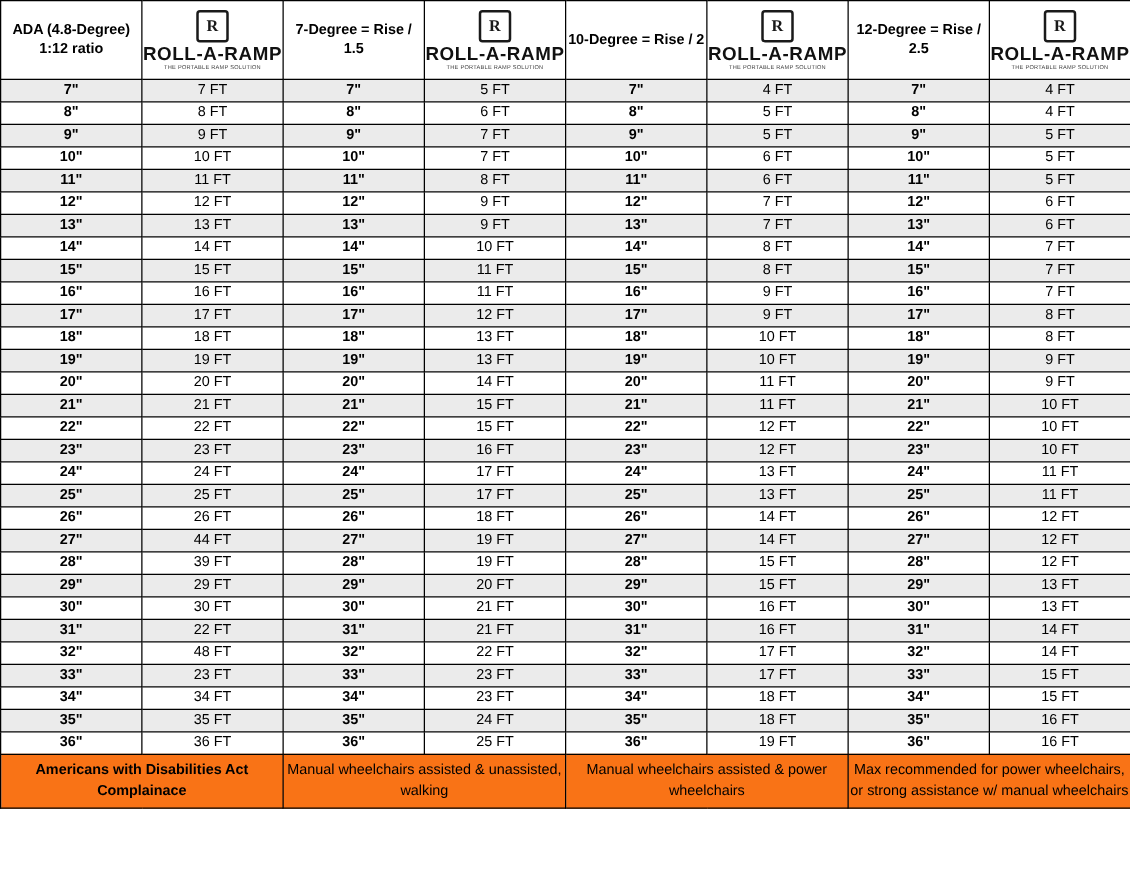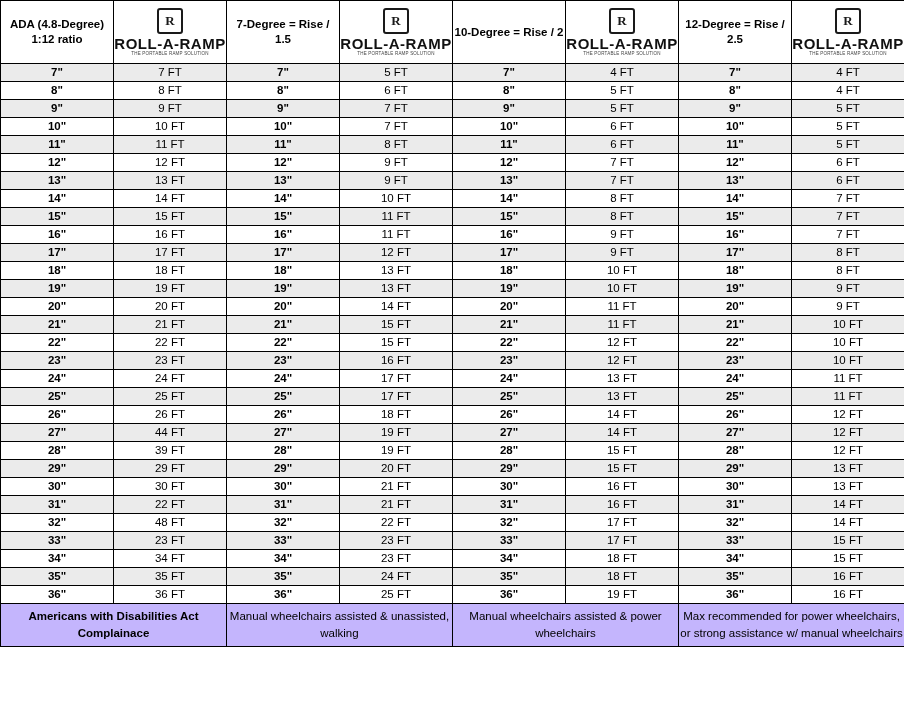--- a/index.html
+++ b/index.html
@@ -101,21 +101,21 @@
   }
   tr.data-row.odd td.rise { background: #ebebeb; }
   tr.data-row.odd td.len  { background: #ebebeb; }
   tr.data-row.even td.rise { background: #ffffff; }
   tr.data-row.even td.len  { background: #ffffff; }
   td.rise { font-weight: bold; }
   td.len  { font-weight: normal; }
 
   
   .footer-cell {
-    background: #c4b5fd;
+    background: #f97316;
     font-weight: bold;
     font-size: 12px;
     line-height: 1.45;
     padding: 8px 6px;
   }
   .footer-cell.normal {
     font-weight: normal;
     margin-left: 18px;
   }
 </style>

